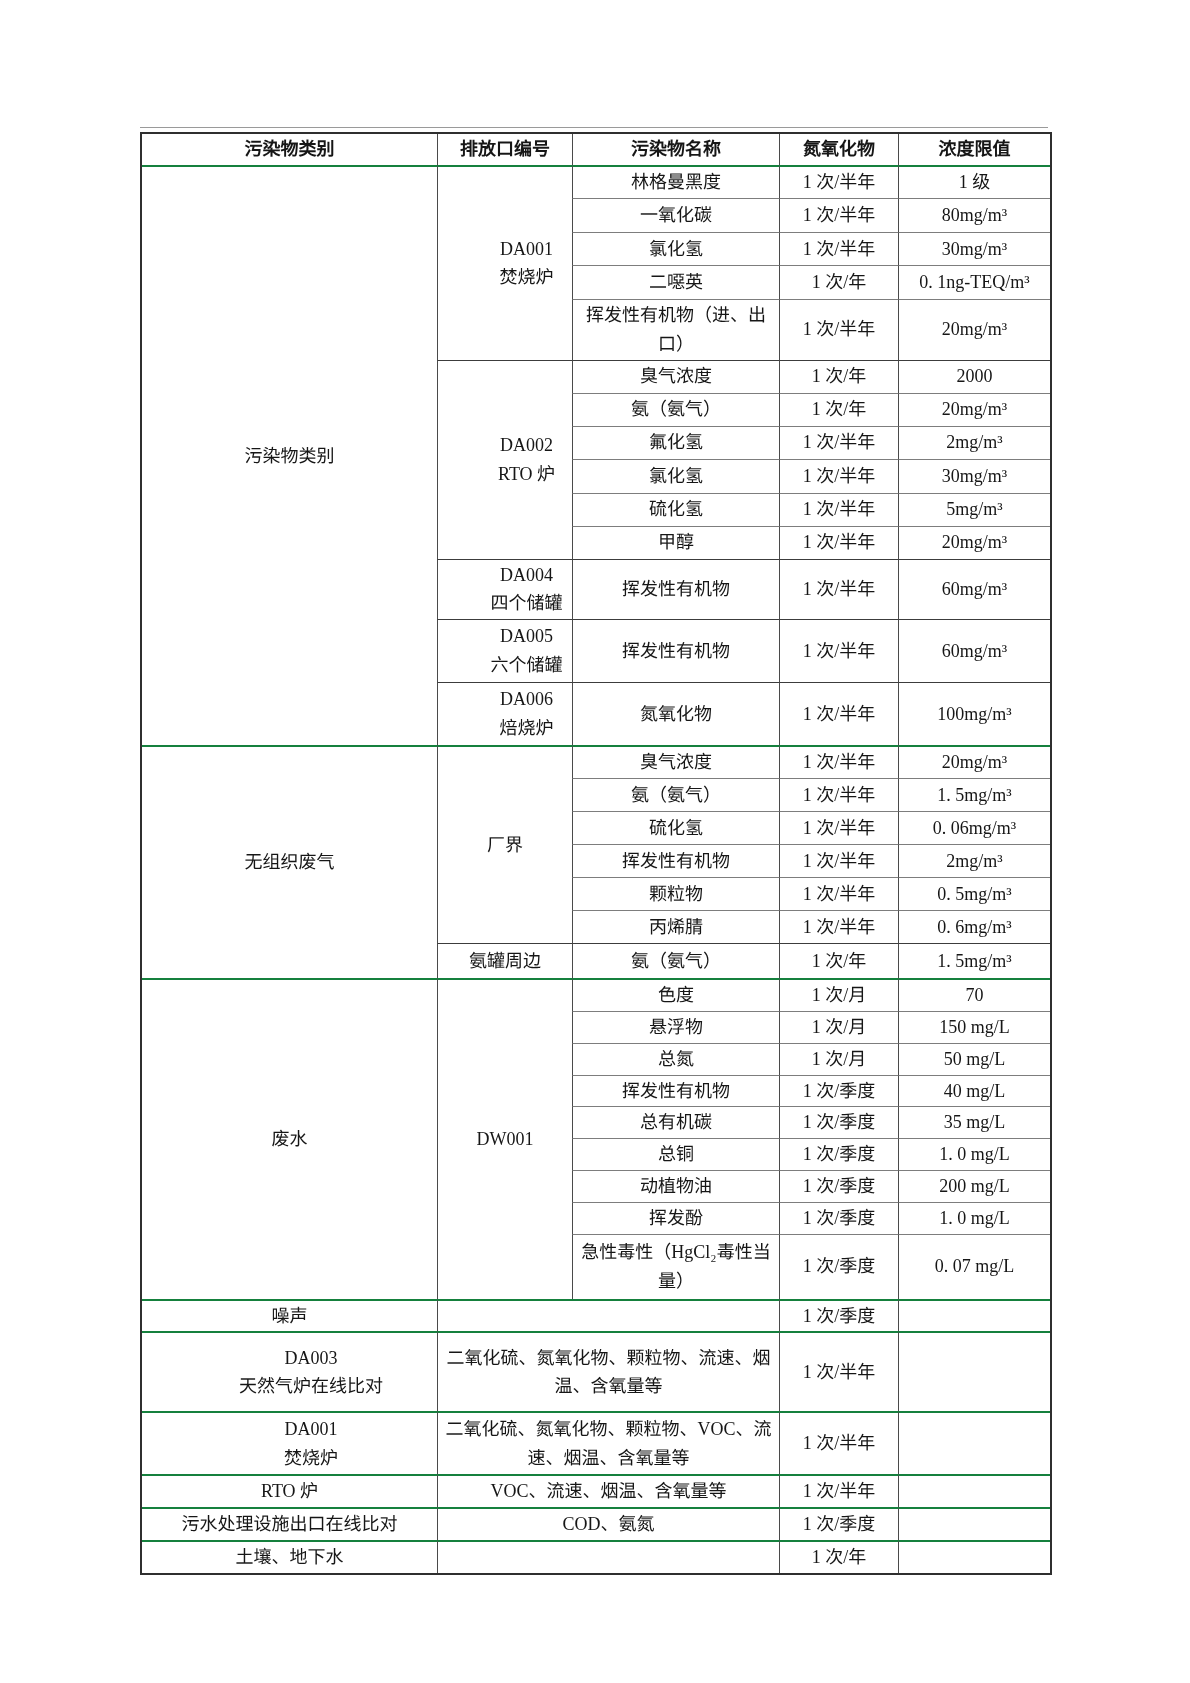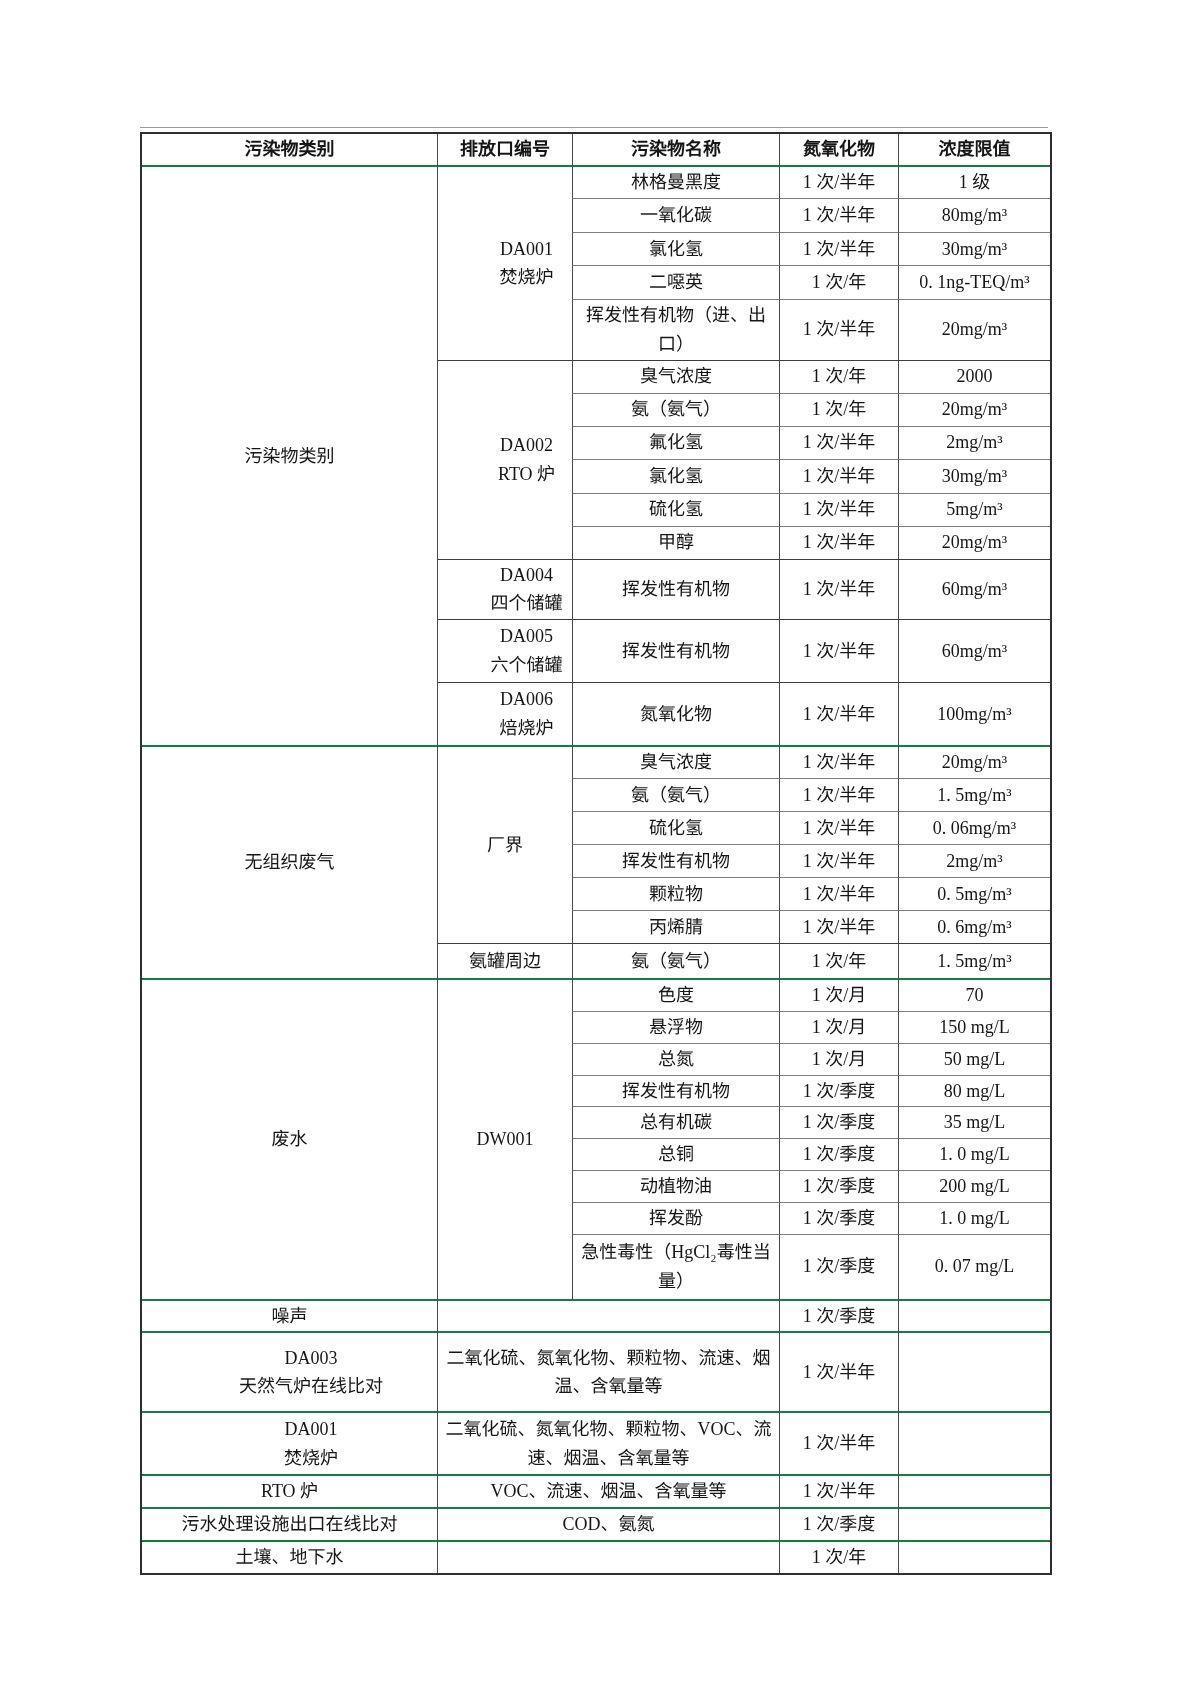--- a/index.html
+++ b/index.html
@@ -176,21 +176,21 @@
           <td>150 mg/L</td>
         </tr>
         <tr style="height:31px">
           <td>总氮</td>
           <td>1 次/月</td>
           <td>50 mg/L</td>
         </tr>
         <tr style="height:31px">
           <td>挥发性有机物</td>
           <td>1 次/季度</td>
-          <td>80 mg/L</td>
+          <td>40 mg/L</td>
         </tr>
         <tr style="height:31px">
           <td>总有机碳</td>
           <td>1 次/季度</td>
           <td>35 mg/L</td>
         </tr>
         <tr style="height:31px">
           <td>总铜</td>
           <td>1 次/季度</td>
           <td>1. 0 mg/L</td>

